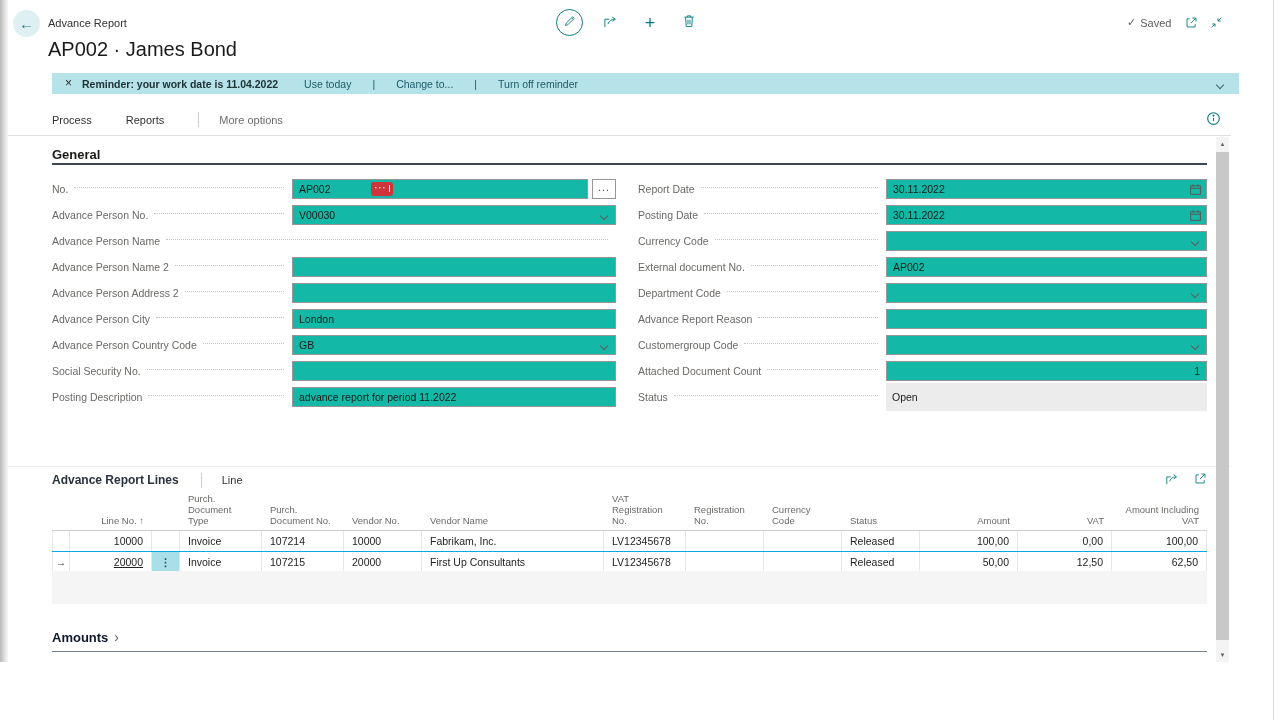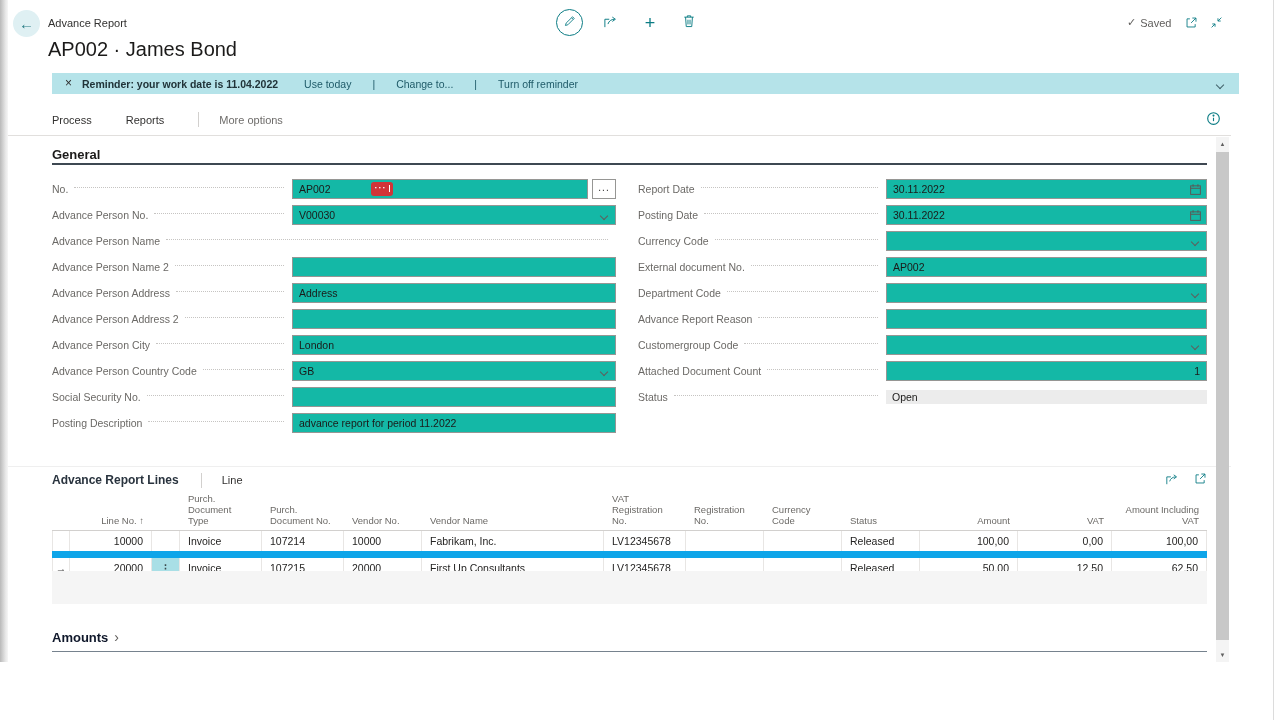--- a/index.html
+++ b/index.html
@@ -54,35 +54,35 @@
   .finput .cal{position:absolute;right:4px;top:3px;}
   .finput.num{justify-content:flex-end;}
   .no-wrap{display:flex;gap:4px;flex:none;align-items:center;}
   .no-wrap .finput{width:296px;}
   .assist{width:24px;height:20px;border:1px solid #969694;background:#fff;box-sizing:border-box;
       display:flex;align-items:center;justify-content:center;font-size:10px;color:#323130;
       letter-spacing:1px;cursor:pointer;padding-bottom:4px;}
   .badge{margin-left:40px;background:#d13438;color:#fff;border-radius:3px;font-size:9px;font-weight:700;
       letter-spacing:1px;line-height:9px;padding:2px 3px 3px 4px;display:inline-flex;align-items:center;}
   .badge::after{content:"";display:inline-block;width:1.5px;height:7px;background:#fff;margin-left:2px;}
-  .fstatus{width:321px;height:14px;background:#ececec;display:flex;align-items:center;
+  .fstatus{width:321px;height:28px;background:#ececec;display:flex;align-items:center;
       padding:0 6px;font-size:10.5px;color:#1b1a19;box-sizing:border-box;flex:none;}
   
   .fasttab-sep{position:absolute;left:8px;top:466px;width:1223px;height:1px;background:#efefef;}
   .lines-caption{position:absolute;left:52px;top:471px;width:1155px;display:flex;align-items:center;}
   .lines-caption .cap{font-size:12px;font-weight:700;color:#29333e;}
   .lines-caption .cdiv{width:1px;height:15px;background:#d2d0ce;margin:0 20px 0 22px;}
   .lines-caption .citem{font-size:11px;color:#323130;cursor:pointer;}
   .lines-caption .cicons{margin-left:auto;display:flex;gap:14px;align-items:center;}
   .lrow{display:grid;grid-template-columns:18px 82px 28px 82px 82px 78px 182px 82px 78px 78px 78px 98px 94px 95px;}
   .lines-table{position:absolute;left:52px;top:498px;width:1155px;}
   .thead{align-items:end;border-bottom:1px solid #d2d0ce;height:32px;}
   .hcell{font-size:9.5px;line-height:11px;color:#6b6966;padding:0 8px 4px 8px;text-align:left;overflow:hidden;}
   .hcell.r{text-align:right;}
-  .trow{height:20px;border-bottom:7px solid #0ea5e9;align-items:stretch;}
+  .trow{height:20px;border-bottom:1px solid #0ea5e9;align-items:stretch;}
   .tcell{display:flex;align-items:center;padding:0 8px;border-right:1px solid #e8e6e4;
       font-size:10.5px;color:#252423;white-space:nowrap;overflow:hidden;}
   .tcell.r{justify-content:flex-end;}
   .tcell.c{justify-content:center;padding:0;}
   .tcell.first{border-left:1px solid #e8e6e4;padding:0;justify-content:center;color:#444;}
   .drill{text-decoration:underline;cursor:pointer;}
   .menu-sel{background:#a9dfe6;color:#3a4a4d;font-weight:700;cursor:pointer;}
   .table-empty{position:absolute;left:52px;top:571px;width:1155px;height:33px;background:#f5f5f5;}
   
   .amounts-head{position:absolute;left:52px;top:630px;display:flex;align-items:center;gap:6px;cursor:pointer;}
@@ -217,27 +217,20 @@
     </div>
     <div class="frow">
       <span class="flabel">Advance Person Name</span>
       <span class="leader"></span>
     </div>
     <div class="frow">
       <span class="flabel">Advance Person Name 2</span>
       <span class="leader"></span>
       <span class="finput">
           <span></span>
-        </span>
-    </div>
-    <div class="frow">
-      <span class="flabel">Advance Person Address</span>
-      <span class="leader"></span>
-      <span class="finput">
-          <span>Address</span>
         </span>
     </div>
     <div class="frow">
       <span class="flabel">Advance Person Address 2</span>
       <span class="leader"></span>
       <span class="finput">
           <span></span>
         </span>
     </div>
     <div class="frow">

